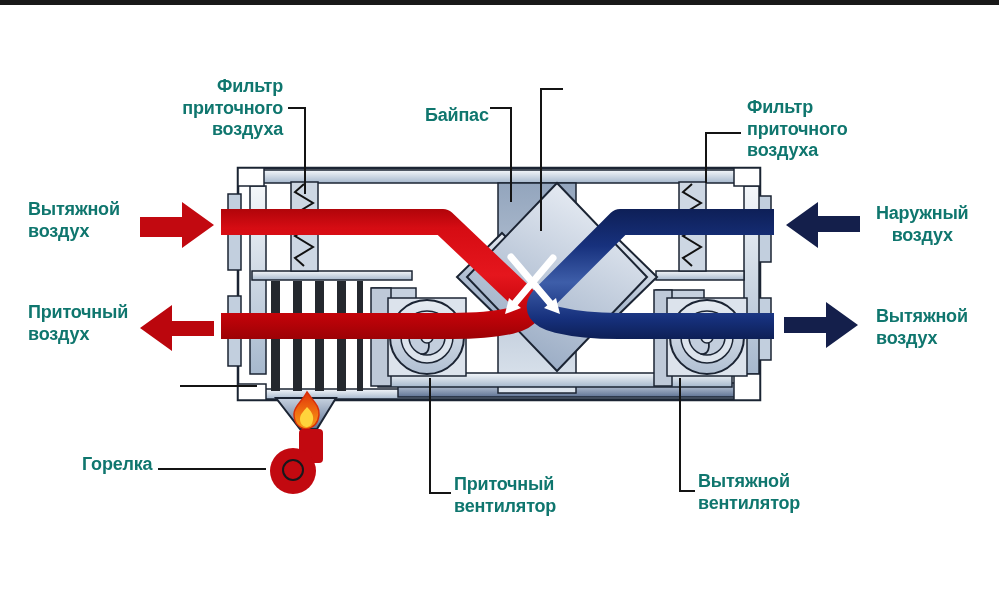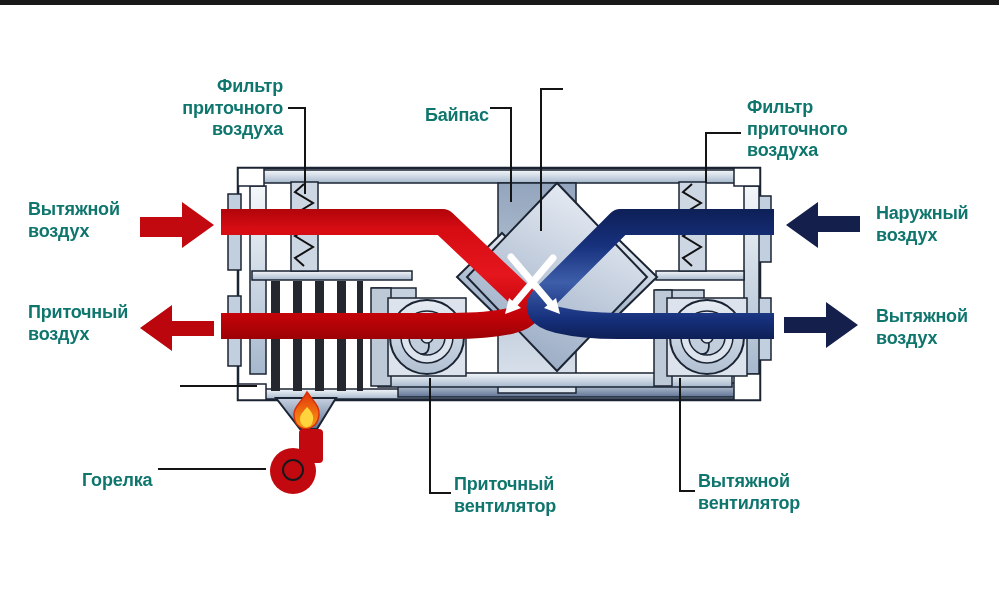--- a/index.html
+++ b/index.html
@@ -188,33 +188,33 @@
   </div>
   <div class="lbl" style="left:747px;top:97px;">
     <span>Фильтр</span>
     <span>приточного</span>
     <span>воздуха</span>
   </div>
   <div class="lbl" style="left:28px;top:199px;">
     <span>Вытяжной</span>
     <span>воздух</span>
   </div>
-  <div class="lbl" style="left:876px;top:203px;">
+  <div class="lbl" style="left:876px;top:203px;text-align:center;">
     <span>Наружный</span>
     <span>воздух</span>
   </div>
   <div class="lbl" style="left:28px;top:302px;">
     <span>Приточный</span>
     <span>воздух</span>
   </div>
   <div class="lbl" style="left:876px;top:306px;">
     <span>Вытяжной</span>
     <span>воздух</span>
   </div>
-  <div class="lbl" style="left:82px;top:470px;text-align:right;">
+  <div class="lbl" style="left:82px;top:454px;text-align:right;">
     <span>Горелка</span>
   </div>
   <div class="lbl" style="left:454px;top:474px;">
     <span>Приточный</span>
     <span>вентилятор</span>
   </div>
   <div class="lbl" style="left:698px;top:471px;">
     <span>Вытяжной</span>
     <span>вентилятор</span>
   </div>

